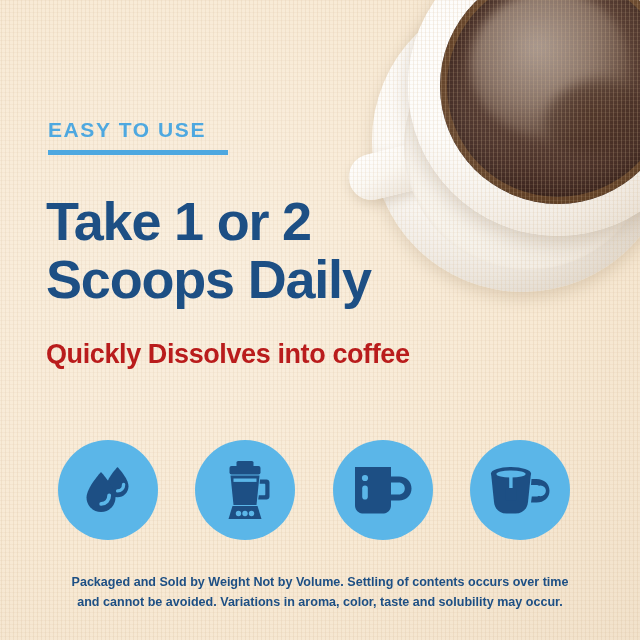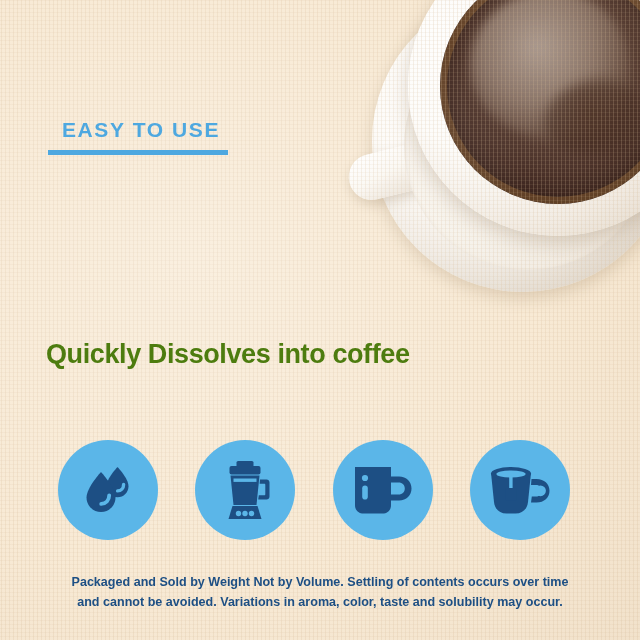--- a/index.html
+++ b/index.html
@@ -160,21 +160,20 @@
   
   .eyebrow {
     position: absolute;
     left: 48px;
     top: 118px;
     z-index: 5;
     font-size: 21px;
     font-weight: bold;
     letter-spacing: 1.6px;
     color: #4ea8e0;
-    margin-left: 14px;
   }
   .eyebrow-rule {
     position: absolute;
     left: 48px;
     top: 150px;
     width: 180px;
     height: 5px;
     background: #4ea8e0;
     z-index: 5;
   }
@@ -193,21 +192,21 @@
 
   .subhead {
     position: absolute;
     left: 46px;
     top: 338px;
     z-index: 5;
     font-size: 27px;
     line-height: 33px;
     font-weight: bold;
     letter-spacing: -0.4px;
-    color: #4d7c0f;
+    color: #b91c1c;
   }
   .subhead div { white-space: nowrap; }
 
   
   .icons {
     position: absolute;
     left: 0;
     top: 440px;
     width: 640px;
     height: 102px;
@@ -263,20 +262,24 @@
       <div class="coffee-rim"></div>
     </div>
   </div>
 
   <div class="texture"></div>
   <div class="vignette"></div>
 
   <div class="eyebrow">EASY TO USE</div>
   <div class="eyebrow-rule"></div>
 
+  <div class="headline">
+    <div>Take 1 or 2</div>
+    <div>Scoops Daily</div>
+  </div>
 
   <div class="subhead">
     <div>Quickly Dissolves into coffee</div>
   </div>
 
   <div class="icons">
 
     <div class="icon-badge">
       <span>
         <svg width="62" height="62" viewBox="0 0 62 62">

